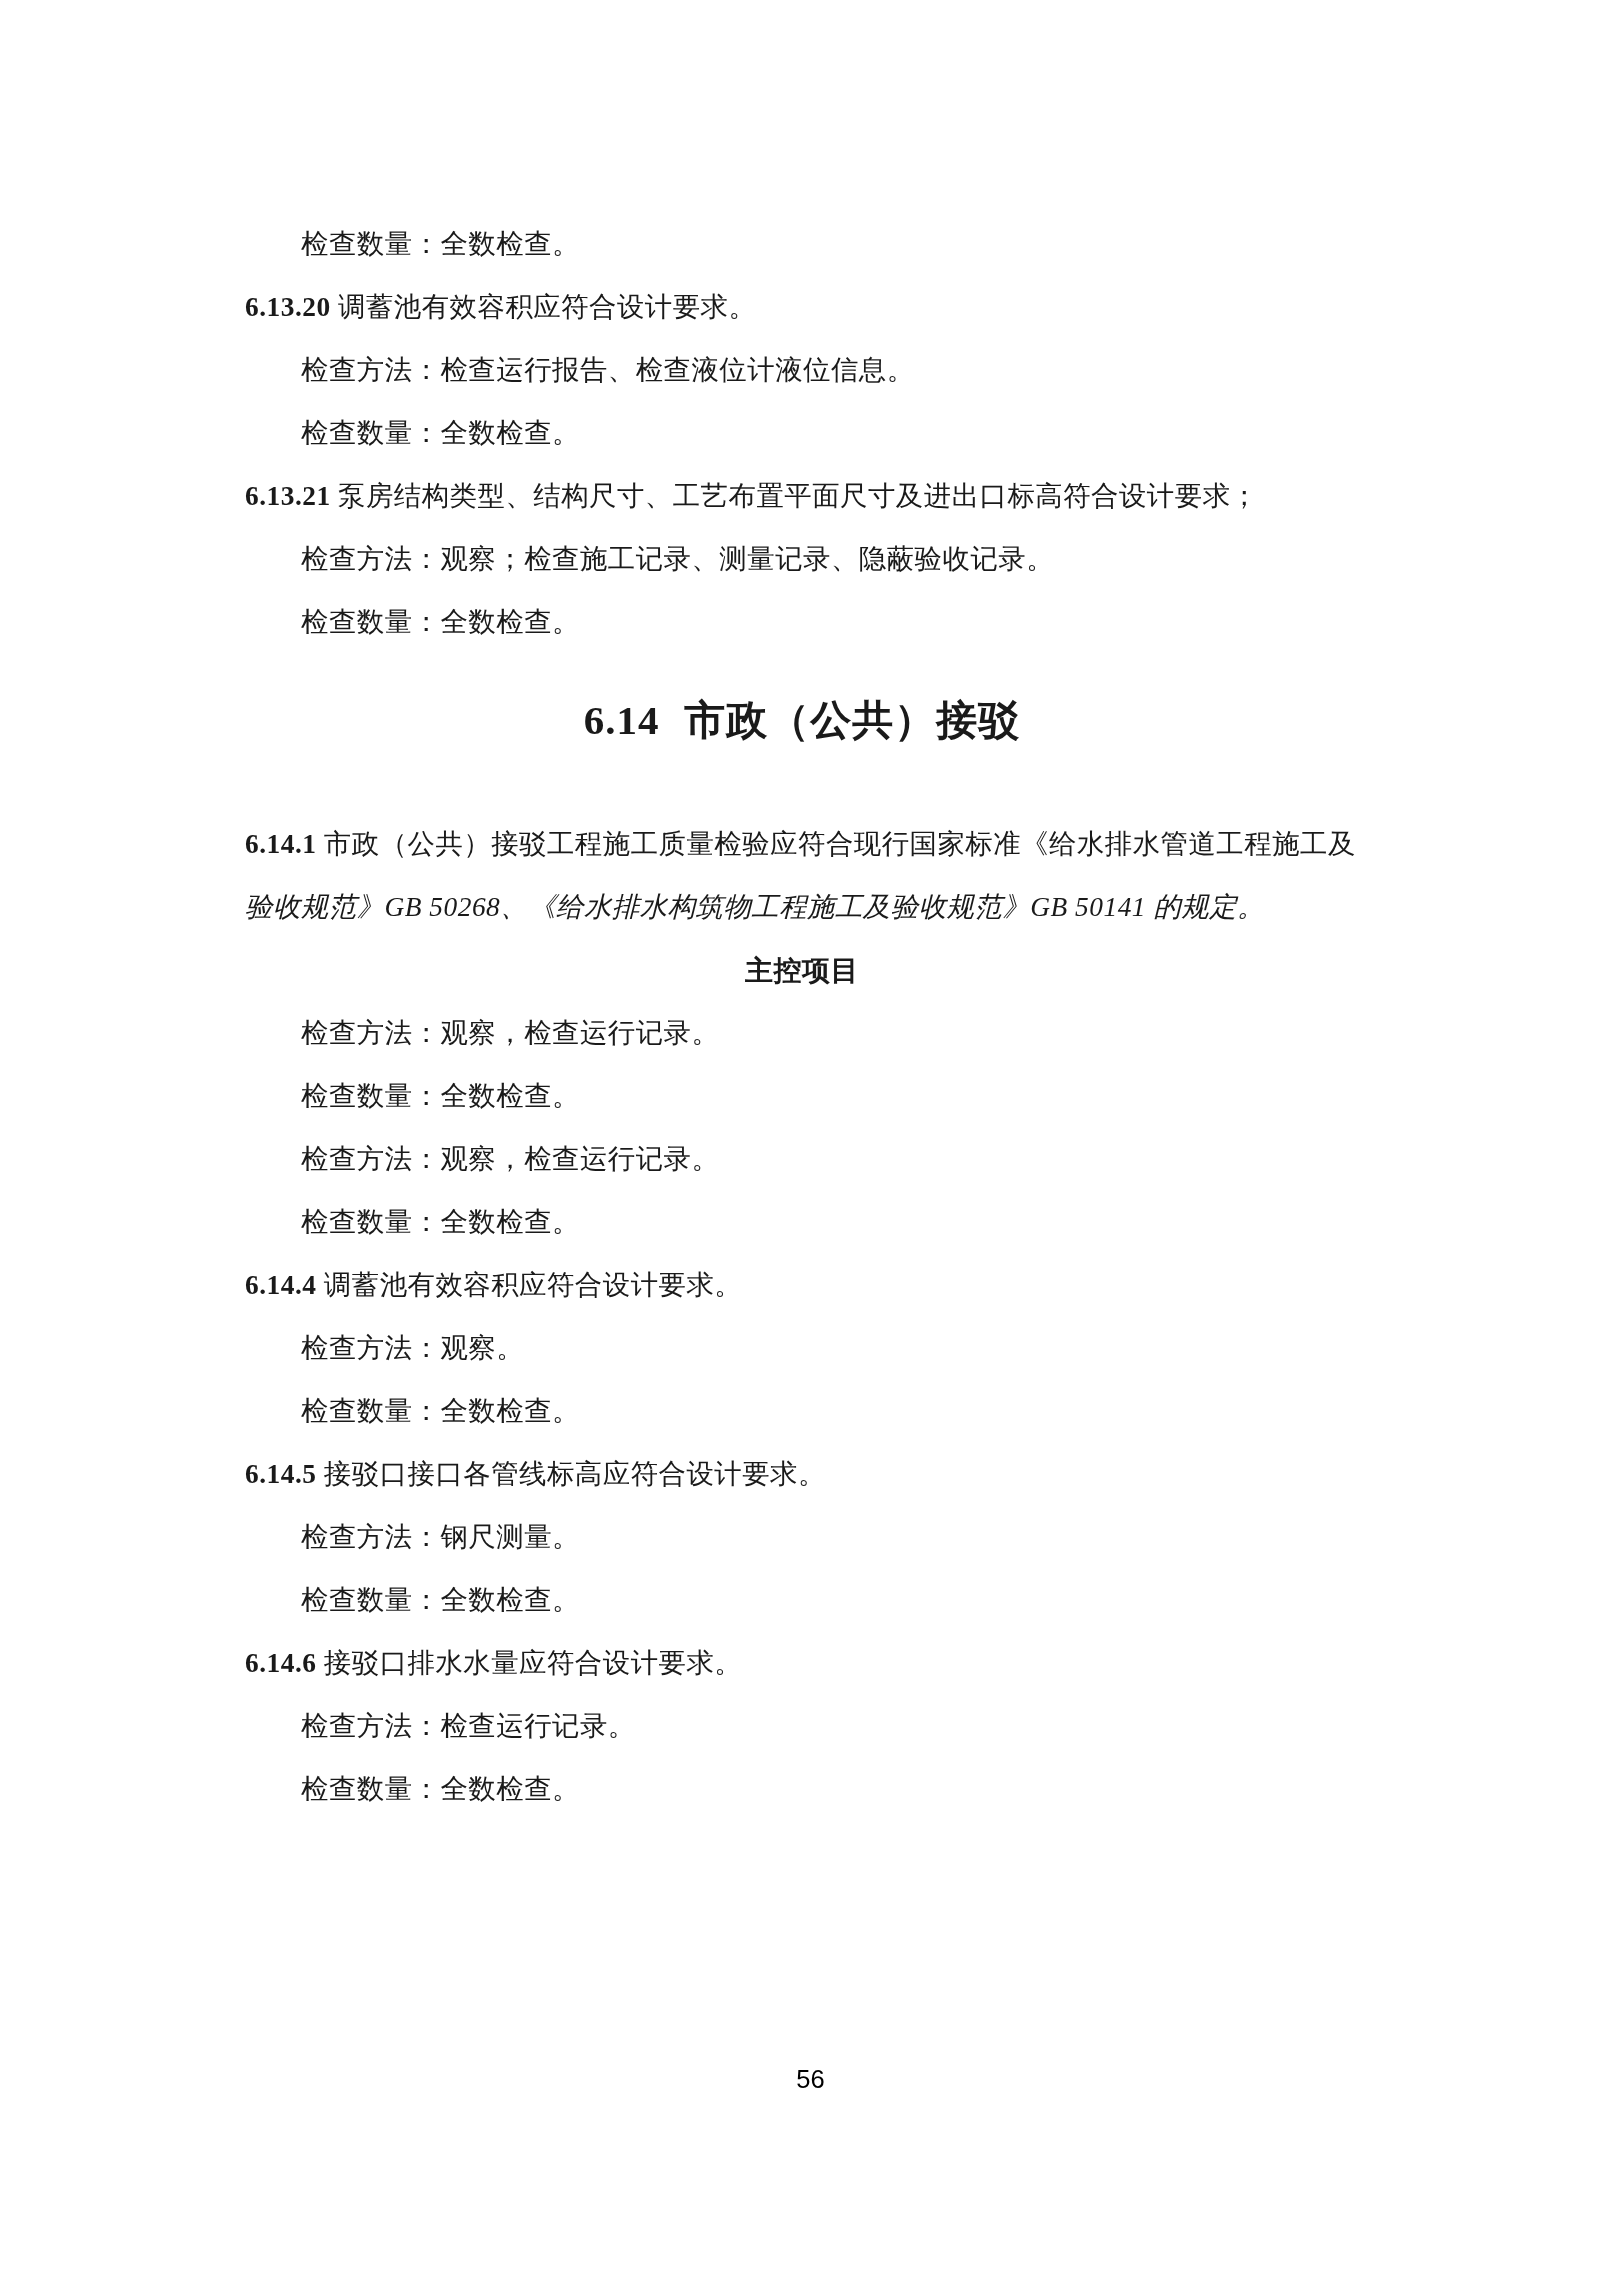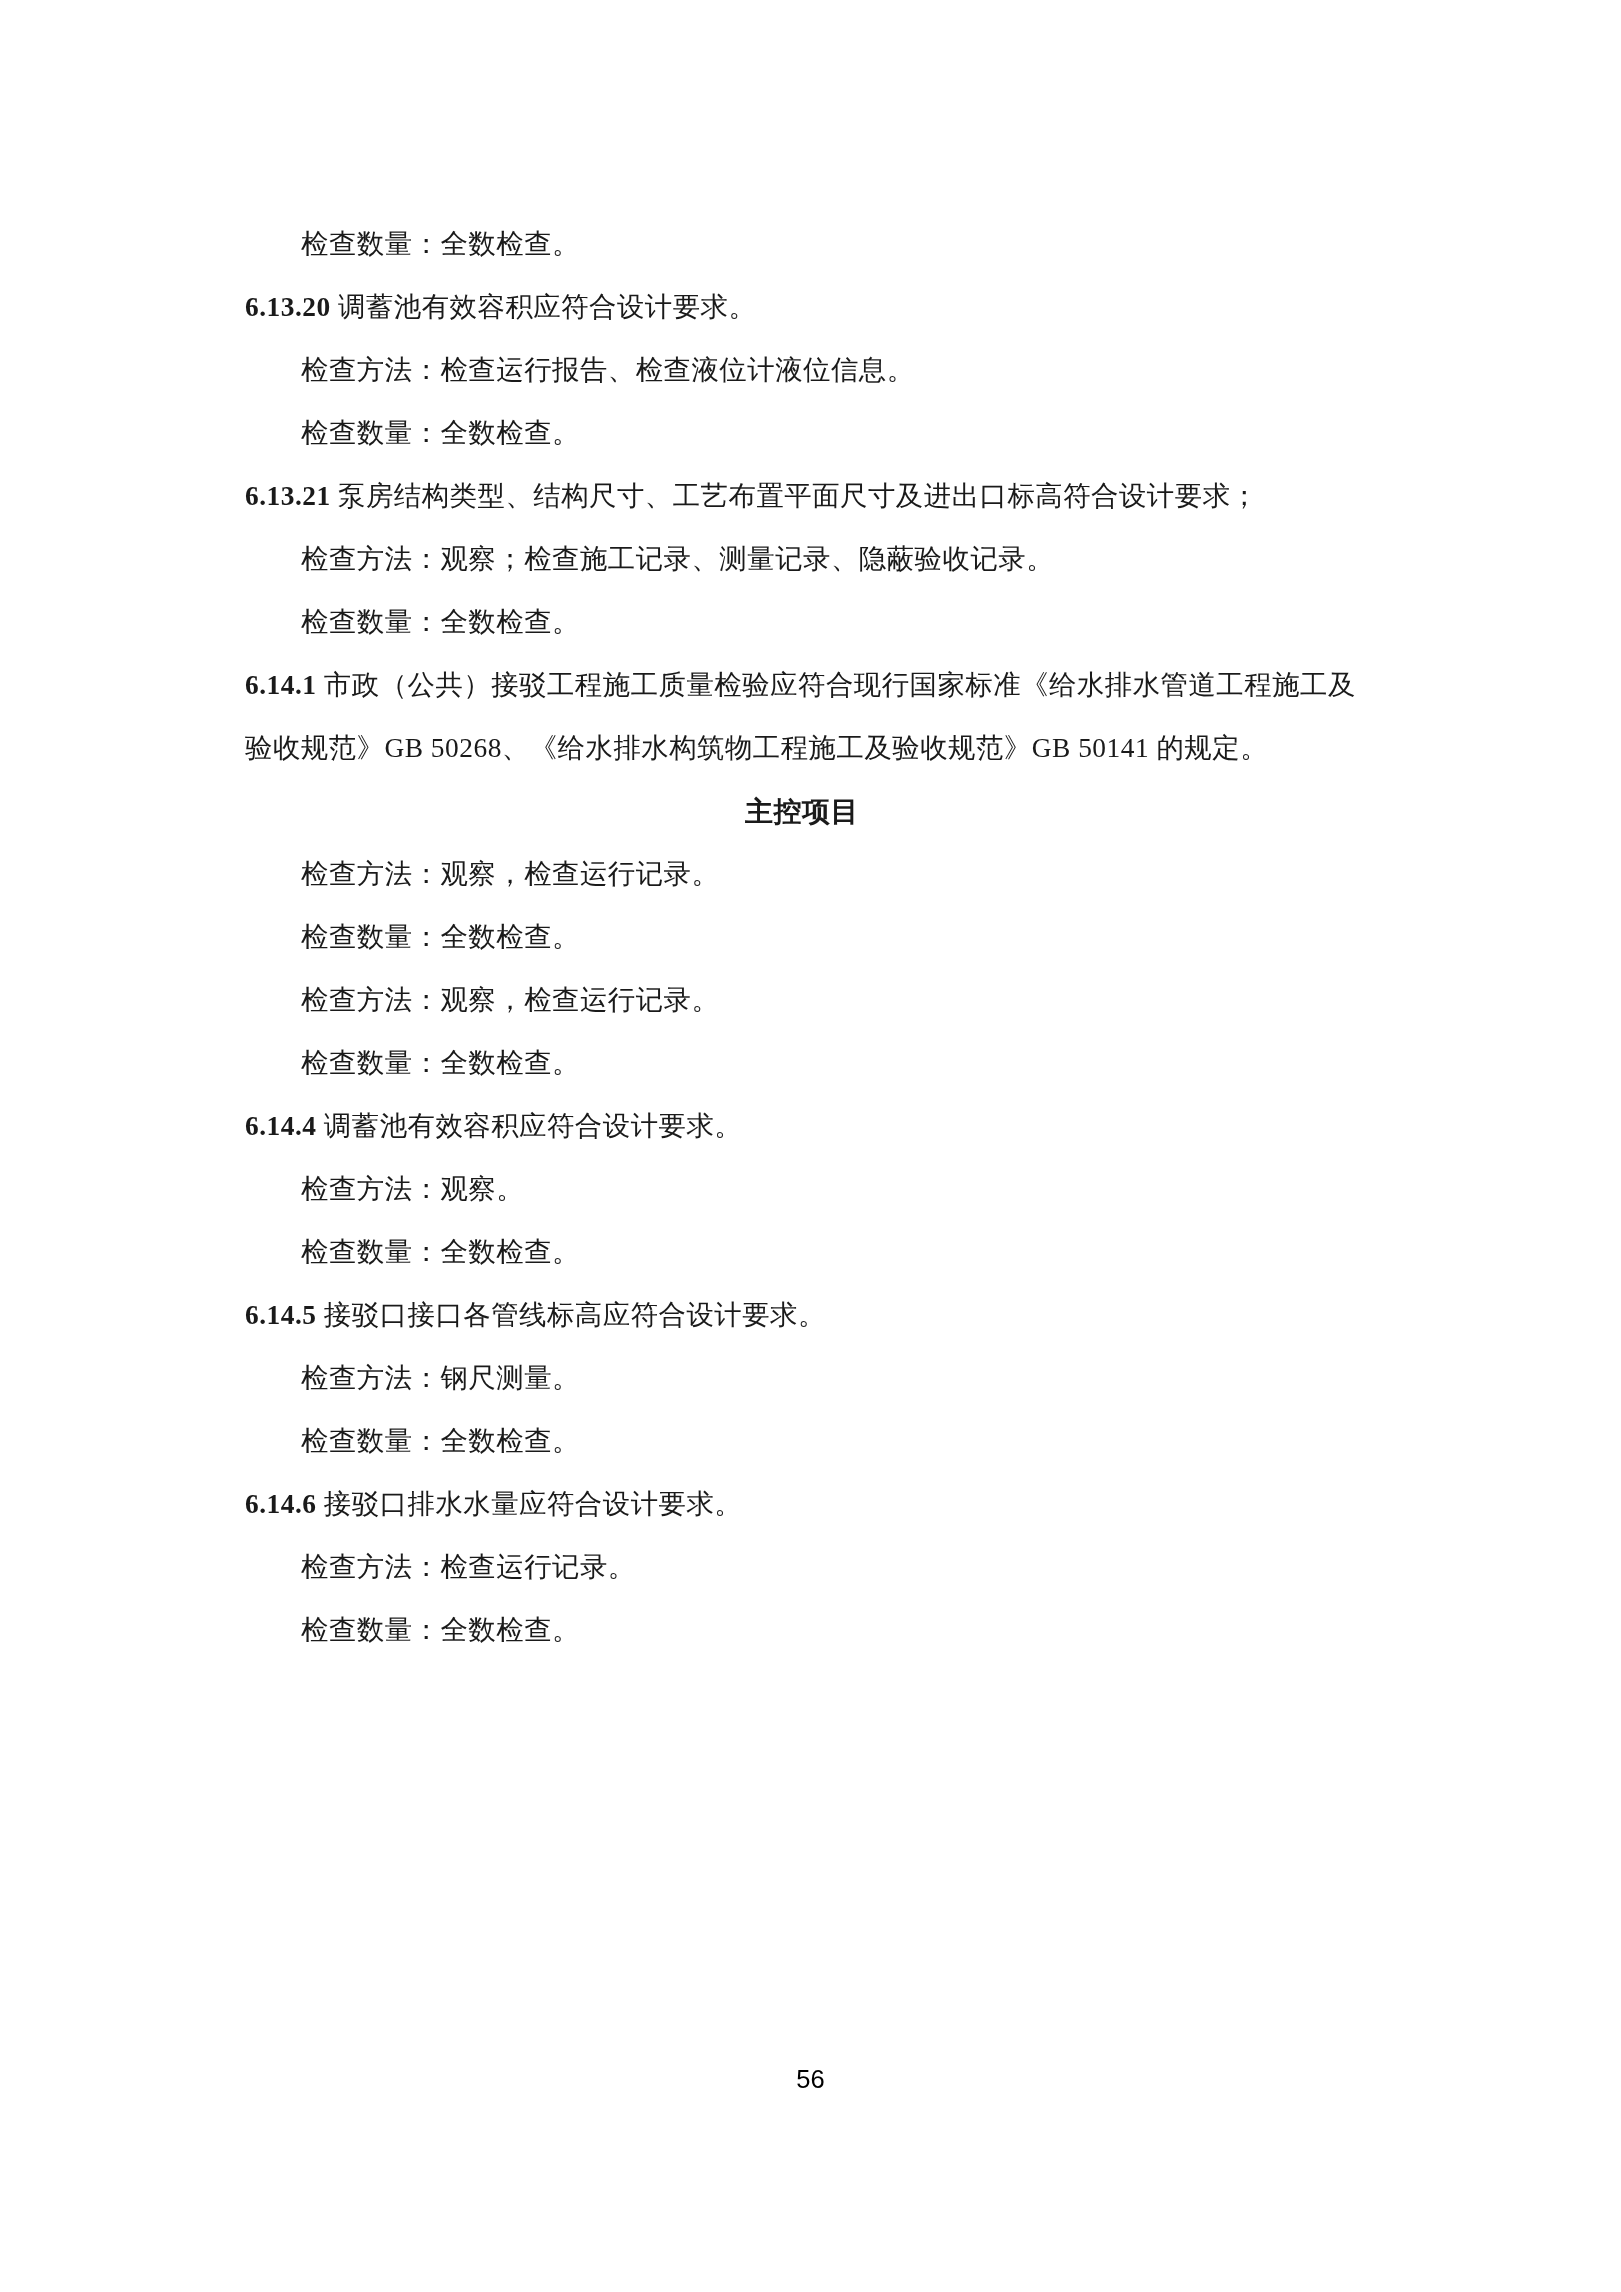--- a/index.html
+++ b/index.html
@@ -31,20 +31,21 @@
     letter-spacing: 0.5px;
   }
   .line .num {
     font-weight: bold;
   }
   .indent {
     padding-left: 56px;
   }
   .cont {
     padding-left: 0;
+    font-style: italic;
   }
   .chapter {
     height: 78px;
     line-height: 78px;
     font-size: 41px;
     font-weight: bold;
     text-align: center;
     margin-top: 26.5px;
     margin-bottom: 54px;
     letter-spacing: 1px;
@@ -74,20 +75,21 @@
 
 <div class="page">
   <div class="content">
       <div class="line indent">检查数量：全数检查。</div>
       <div class="line item"><span class="num">6.13.20</span> <span>调蓄池有效容积应符合设计要求。</span></div>
       <div class="line indent">检查方法：检查运行报告、检查液位计液位信息。</div>
       <div class="line indent">检查数量：全数检查。</div>
       <div class="line item"><span class="num">6.13.21</span> <span>泵房结构类型、结构尺寸、工艺布置平面尺寸及进出口标高符合设计要求；</span></div>
       <div class="line indent">检查方法：观察；检查施工记录、测量记录、隐蔽验收记录。</div>
       <div class="line indent">检查数量：全数检查。</div>
+      <div class="line chapter"><span class="num">6.14</span> <span>市政（公共）接驳</span></div>
       <div class="line item"><span class="num">6.14.1</span> <span>市政（公共）接驳工程施工质量检验应符合现行国家标准《给水排水管道工程施工及</span></div>
       <div class="line cont">验收规范》GB 50268、《给水排水构筑物工程施工及验收规范》GB 50141 的规定。</div>
       <div class="line subheading">主控项目</div>
       <div class="line indent">检查方法：观察，检查运行记录。</div>
       <div class="line indent">检查数量：全数检查。</div>
       <div class="line indent">检查方法：观察，检查运行记录。</div>
       <div class="line indent">检查数量：全数检查。</div>
       <div class="line item"><span class="num">6.14.4</span> <span>调蓄池有效容积应符合设计要求。</span></div>
       <div class="line indent">检查方法：观察。</div>
       <div class="line indent">检查数量：全数检查。</div>

